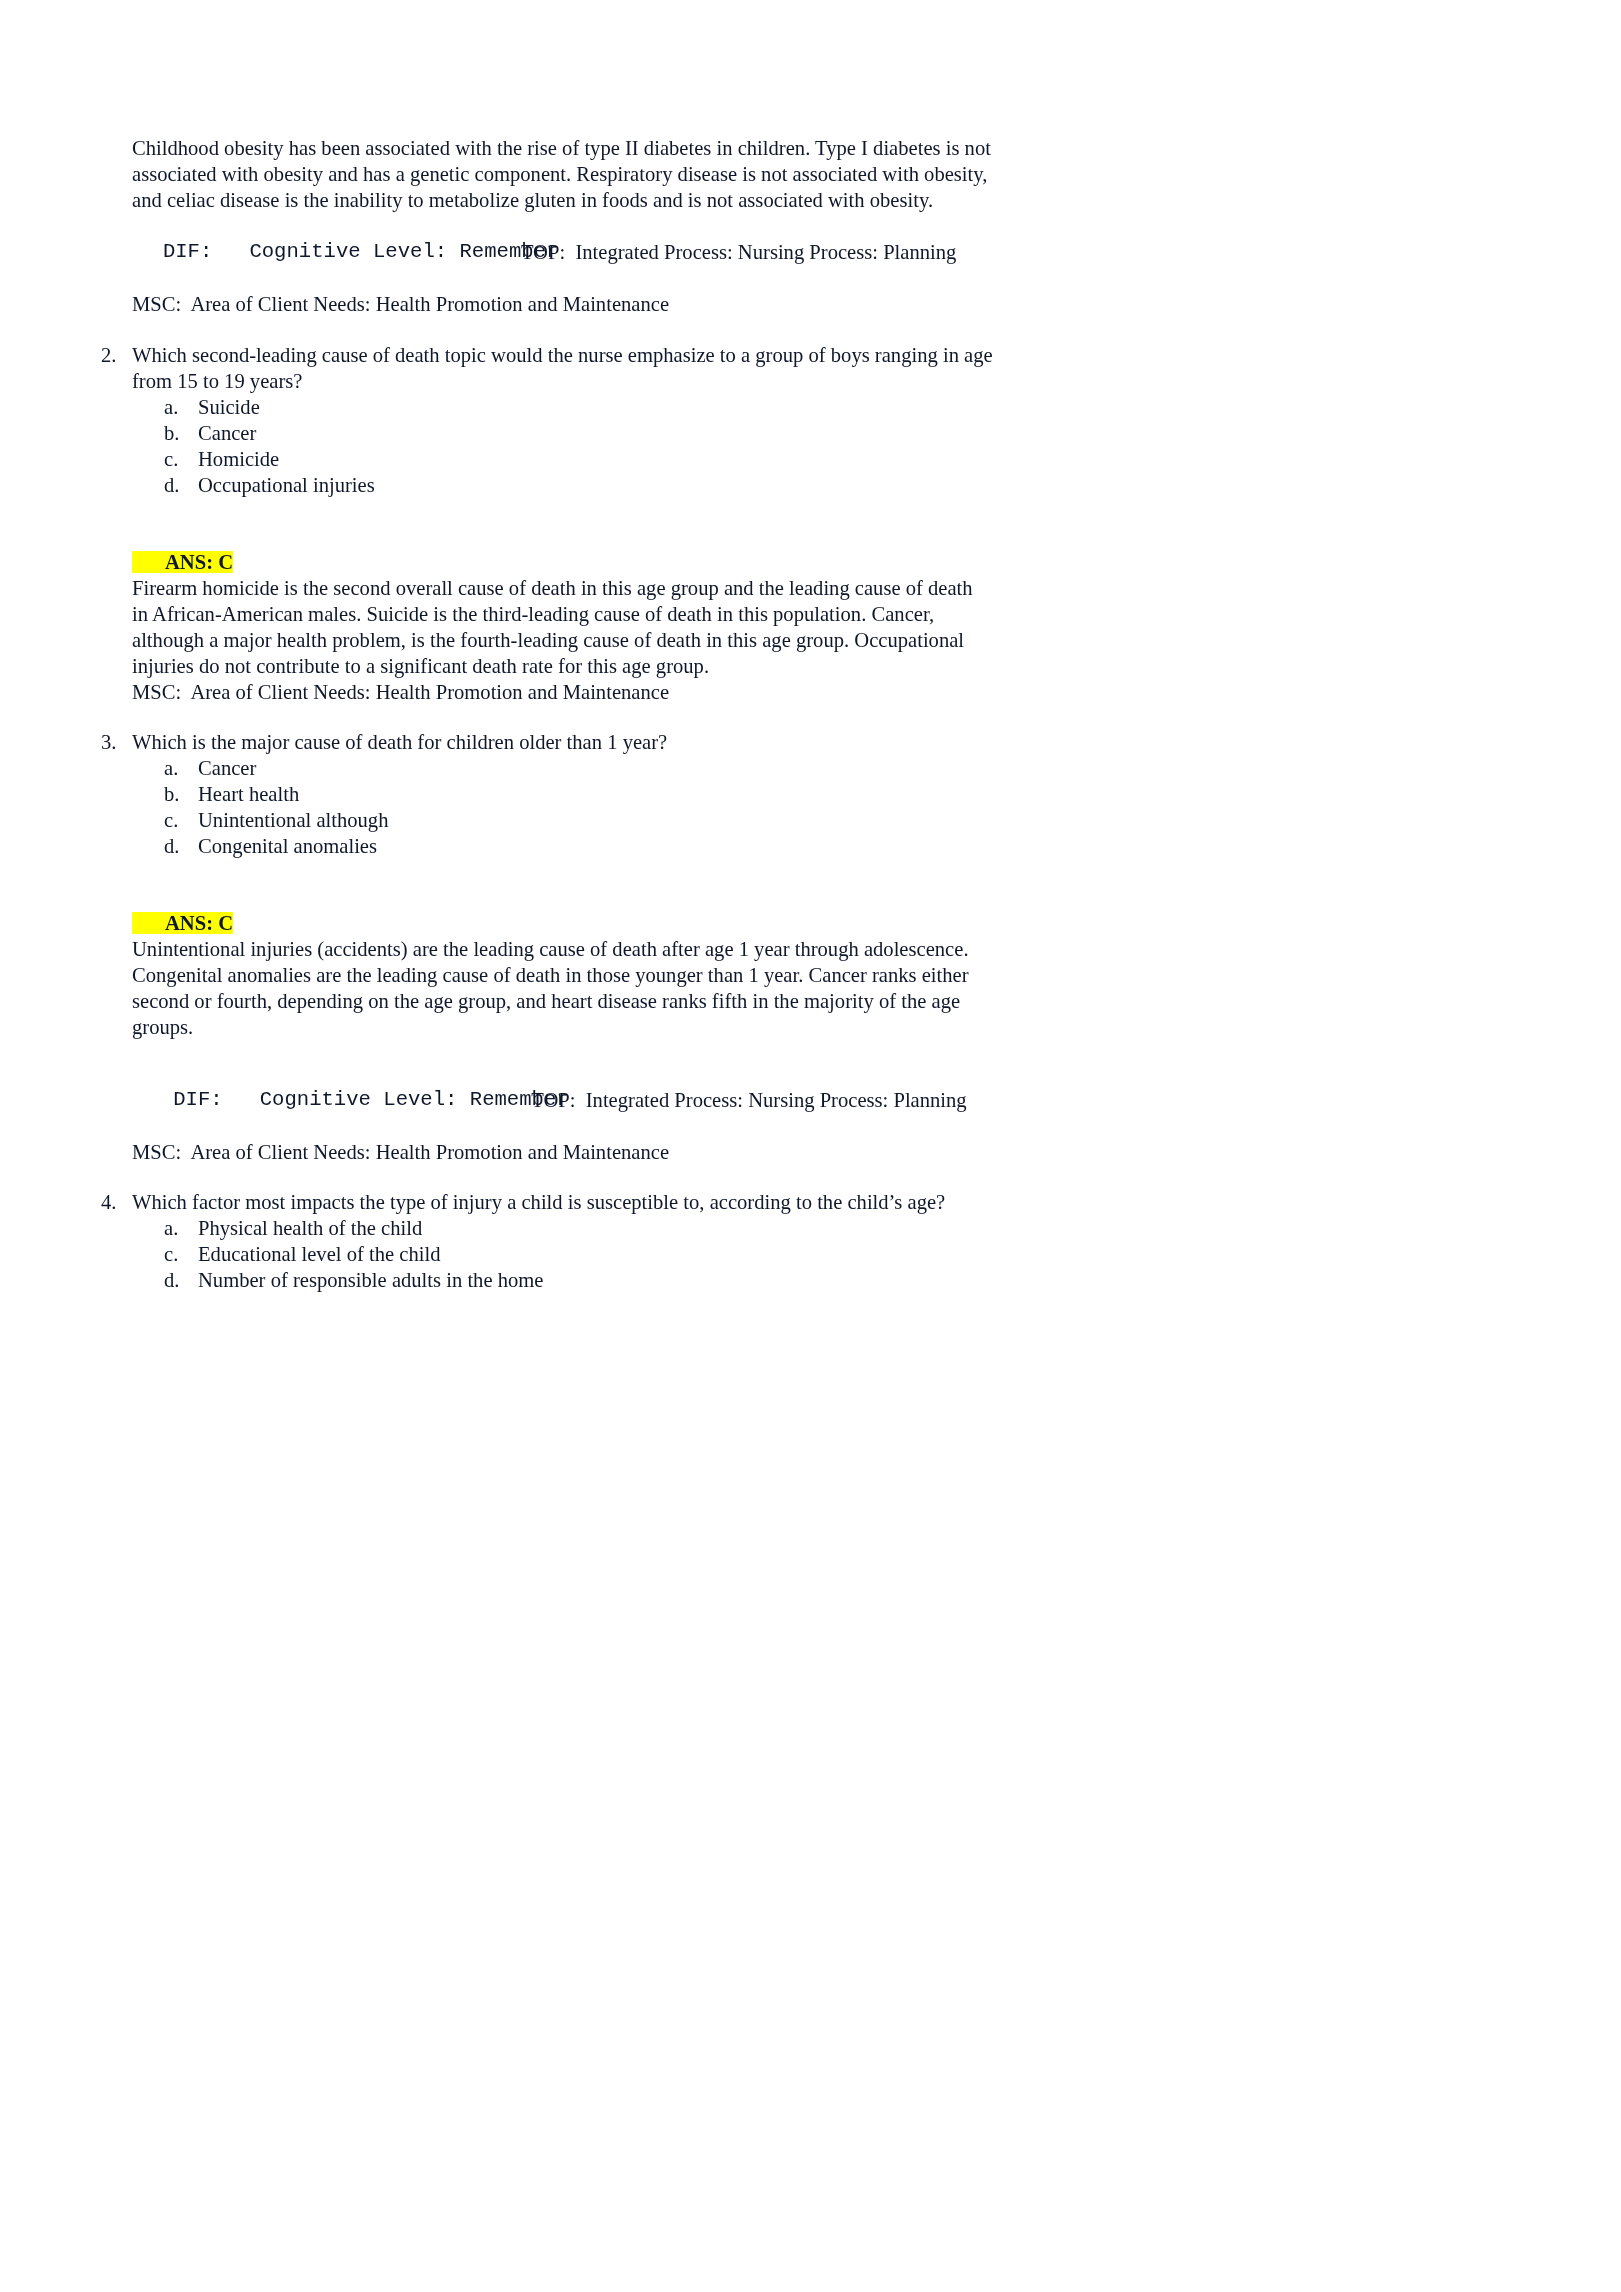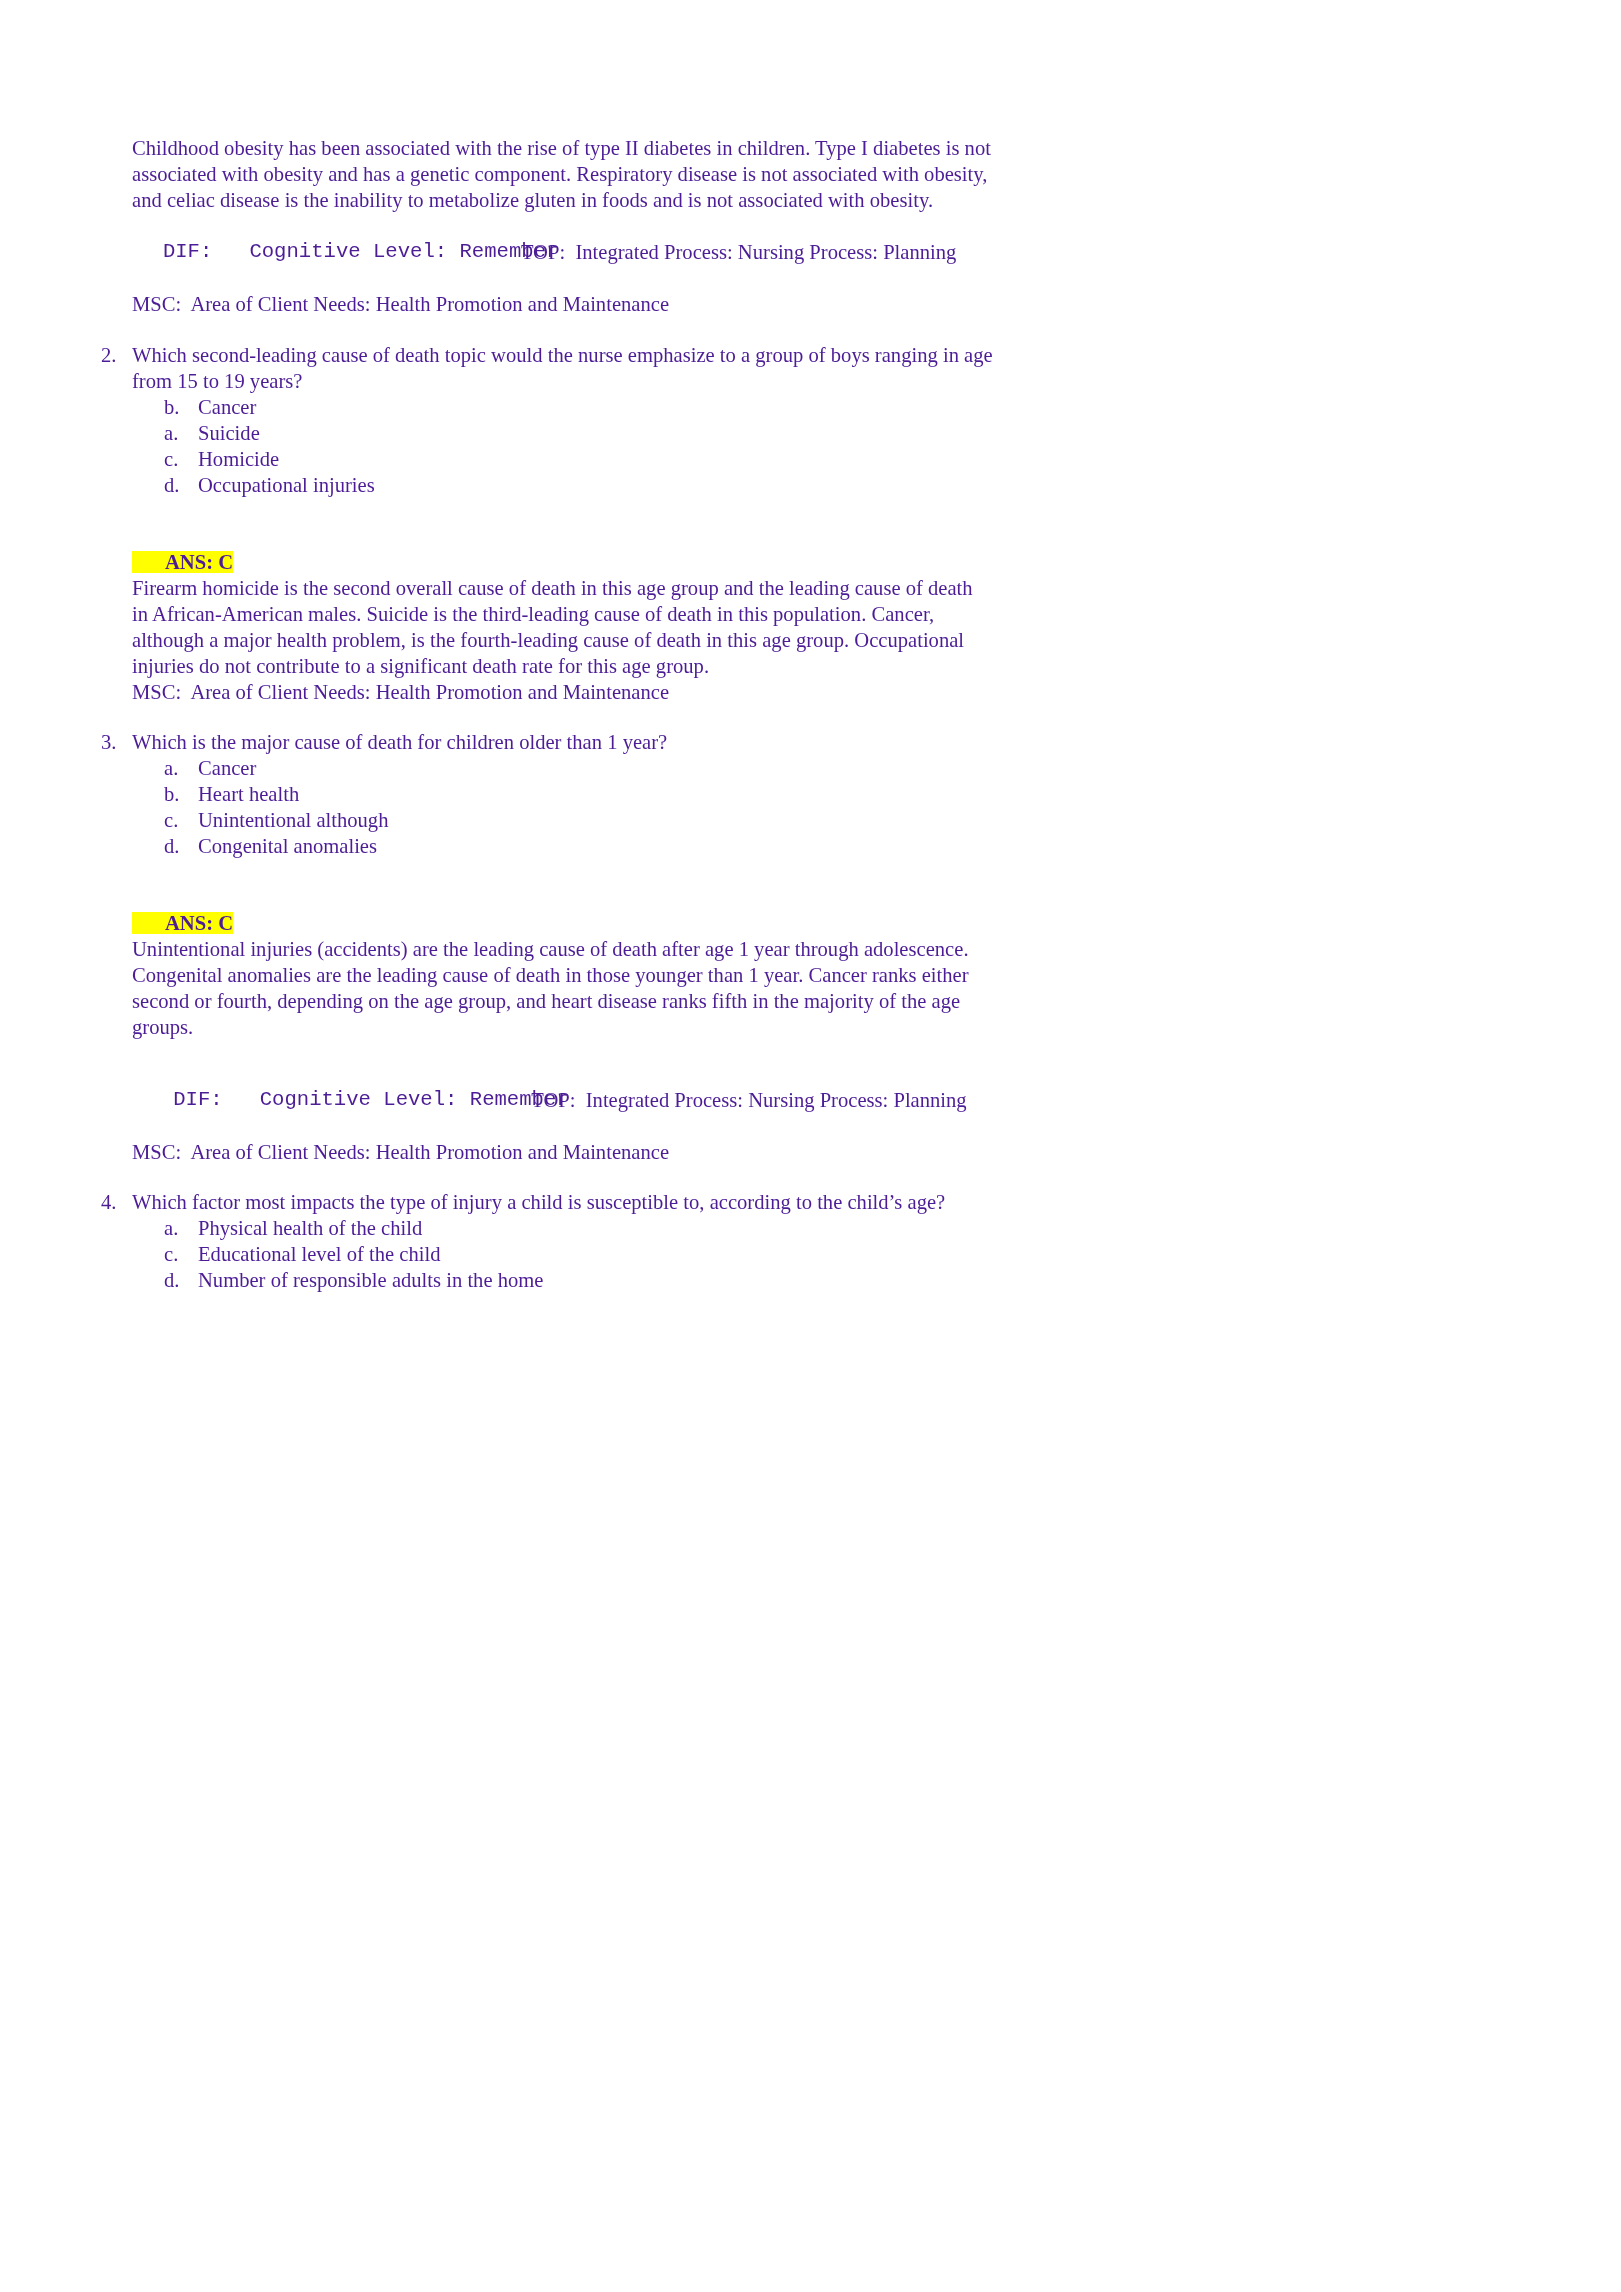--- a/index.html
+++ b/index.html
@@ -5,21 +5,21 @@
   html, body {
     margin: 0;
     padding: 0;
     background: #ffffff;
   }
   .page {
     position: relative;
     width: 1621px;
     height: 2293px;
     background: #ffffff;
-    color: #4c1d95;
+    color: #0f172a;
     font-family: "Liberation Serif", "DejaVu Serif", serif;
     font-size: 20.6px;
     line-height: 26px;
     overflow: hidden;
   }
   .content {
     position: absolute;
     left: 132px;
     top: 135px;
     width: 861px;
@@ -75,24 +75,24 @@
     <div class="meta-line">
       <span class="dif-part">DIF:   Cognitive Level: Remember</span><span>TOP:  Integrated Process: Nursing Process: Planning</span>
     </div>
     <div class="meta-line">MSC:  Area of Client Needs: Health Promotion and Maintenance</div>
 
     <div class="question">
       <span class="qnum">2.</span>
       <div class="para">Which second-leading cause of death topic would the nurse emphasize to a group of boys ranging in age from 15 to 19 years?</div>
       <div class="options">
         <div class="option">
-          <span class="opt-letter">b.</span><span>Cancer</span>
+          <span class="opt-letter">a.</span><span>Suicide</span>
         </div>
         <div class="option">
-          <span class="opt-letter">a.</span><span>Suicide</span>
+          <span class="opt-letter">b.</span><span>Cancer</span>
         </div>
         <div class="option">
           <span class="opt-letter">c.</span><span>Homicide</span>
         </div>
         <div class="option">
           <span class="opt-letter">d.</span><span>Occupational injuries</span>
         </div>
       </div>
       <div class="ans-line">
         <span class="ans-label">ANS: C</span>

